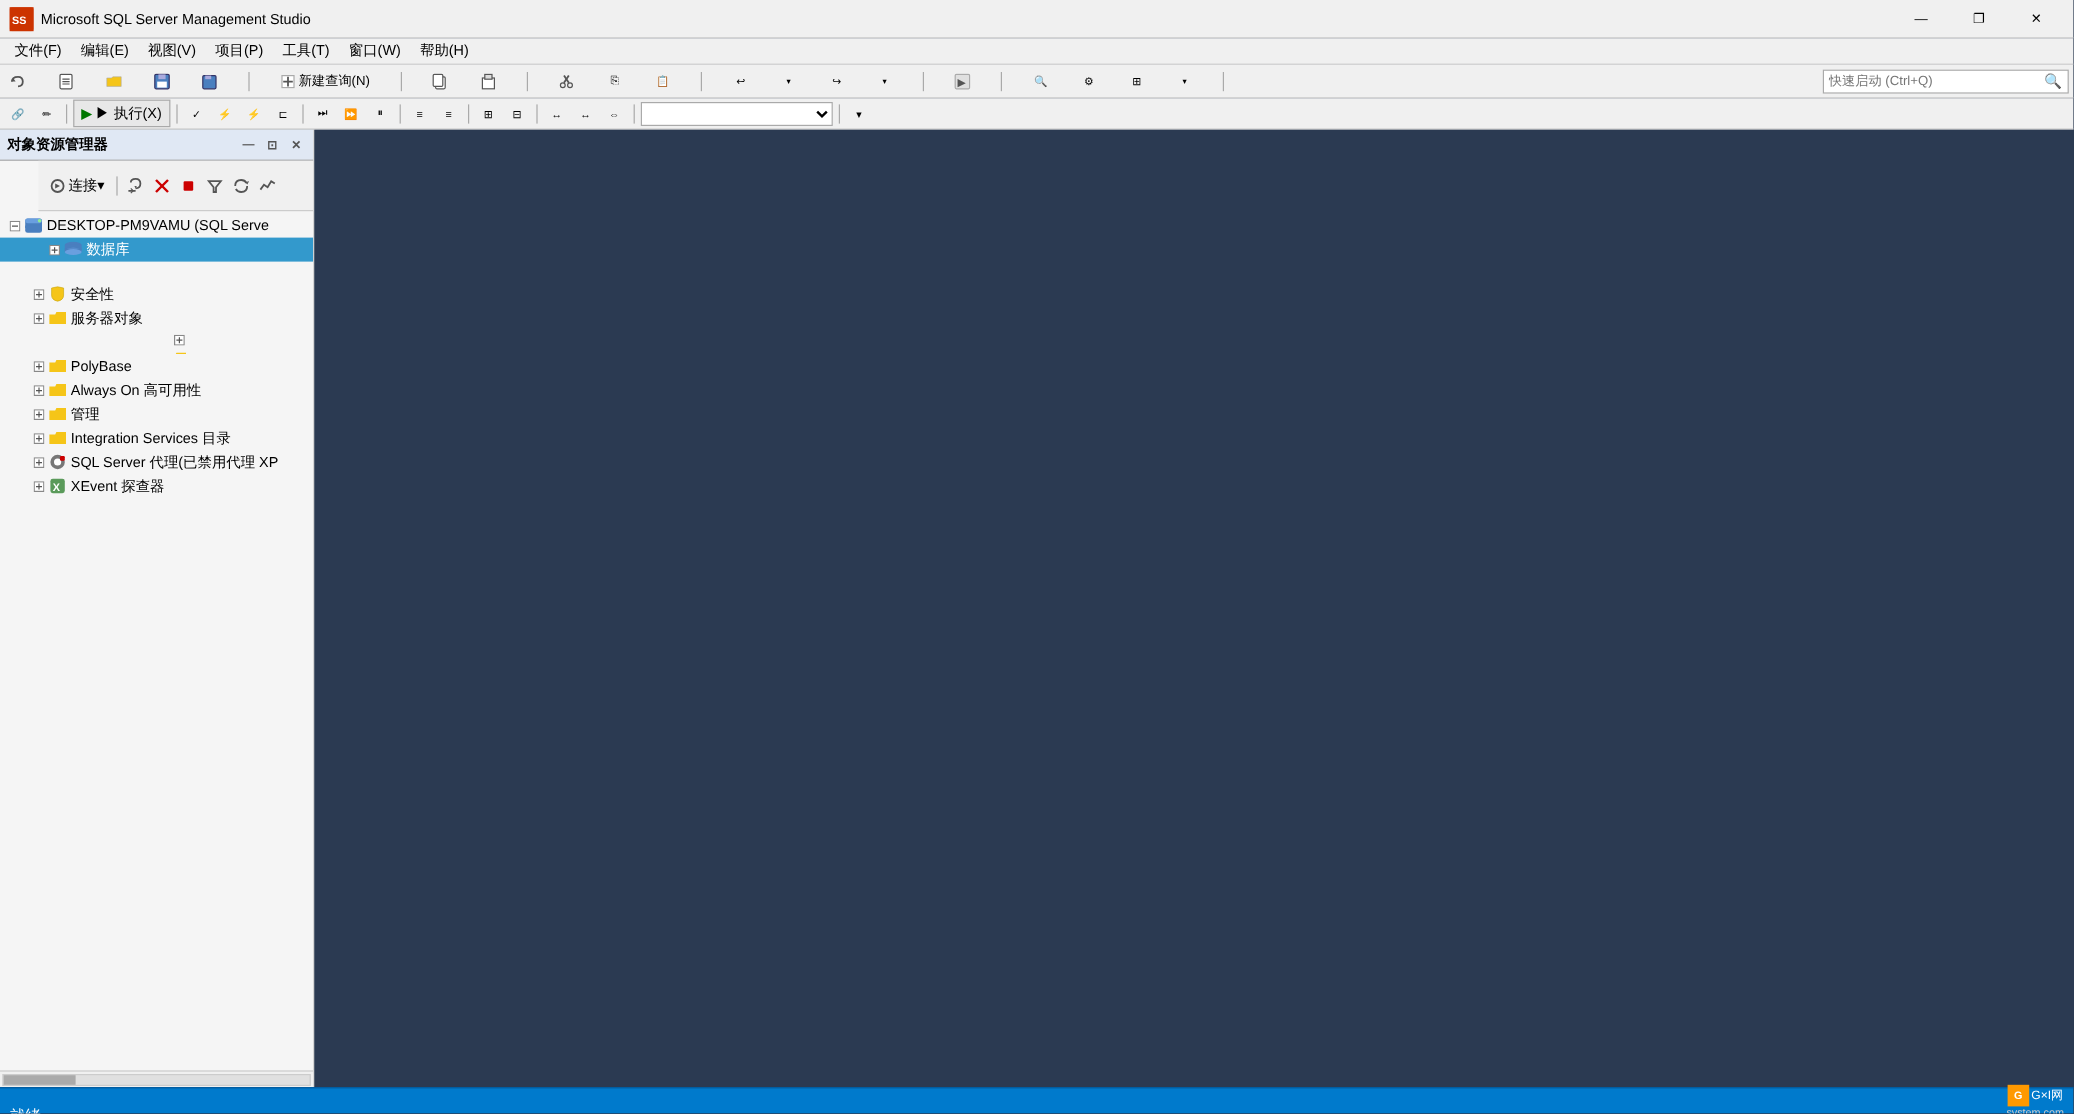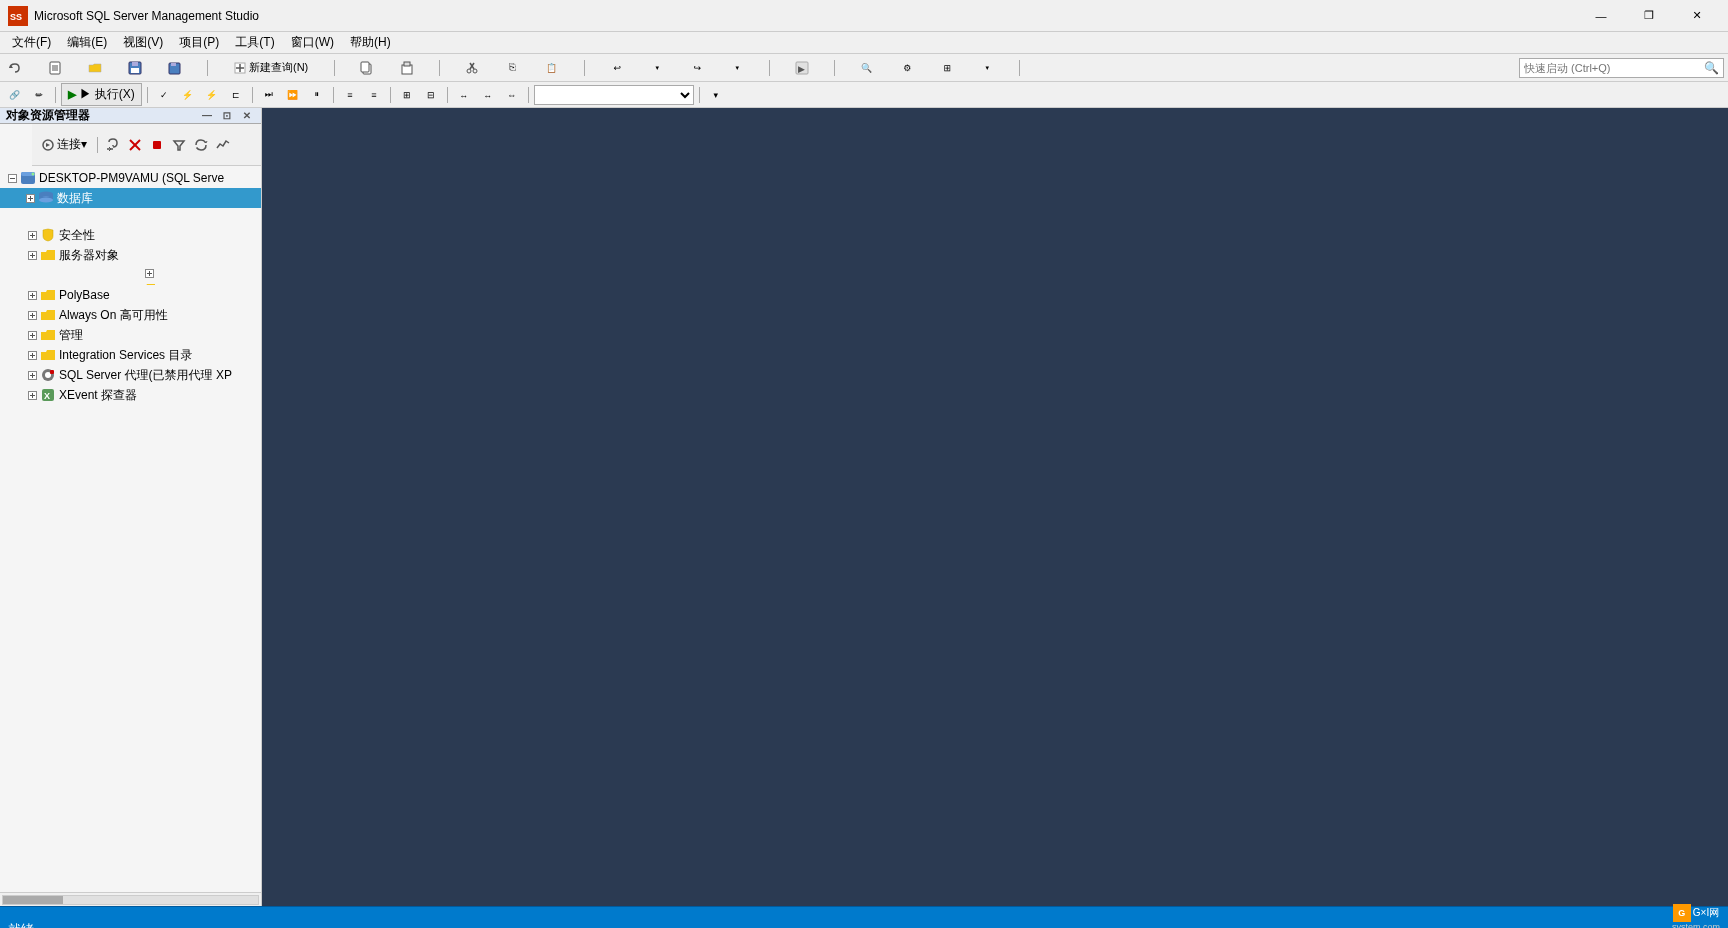--- a/index.html
+++ b/index.html
@@ -162,21 +162,21 @@
     .object-explorer {
       width: 262px;
       background: #f5f5f5;
       border-right: 1px solid #ccc;
       display: flex;
       flex-direction: column;
       flex-shrink: 0;
     }
     .panel-header {
       background: #e0e8f4;
-      height: 16px;
+      height: 26px;
       display: flex;
       align-items: center;
       padding: 0 6px;
       border-bottom: 1px solid #aaa;
       font-size: 12px;
       font-weight: bold;
       color: #000;
       gap: 4px;
     }
     .panel-header-title {
@@ -562,21 +562,21 @@
           <svg width="16" height="16" viewBox="0 0 16 16">
             <rect x="1" y="2" width="14" height="12" rx="2" fill="#4a7fbf"></rect>
             <rect x="1" y="2" width="14" height="4" rx="2" fill="#6a9fdf"></rect>
             <circle cx="13" cy="4" r="1.5" fill="#90ee90"></circle>
             <rect x="1" y="8" width="14" height="2" fill="#4a7fbf"></rect>
           </svg>
         </div>
         <span class="item-label">DESKTOP-PM9VAMU (SQL Serve</span>
       </div>
 
-      <div class="tree-item selected" style="padding-left: 22px;">
+      <div class="tree-item selected" style="padding-left: 37px;">
         <div class="expand-btn">
           <svg width="9" height="9" viewBox="0 0 9 9">
               <rect x="0.5" y="0.5" width="8" height="8" fill="white" stroke="#888"></rect>
               <line x1="2" y1="4.5" x2="7" y2="4.5" stroke="#555" stroke-width="1"></line>
               <line x1="4.5" y1="2" x2="4.5" y2="7" stroke="#555" stroke-width="1"></line>
             </svg>
         </div>
         <div class="item-icon">
           <svg width="16" height="14" viewBox="0 0 16 14">
             <ellipse cx="8" cy="3" rx="7" ry="2.5" fill="#4a7fbf"></ellipse>

